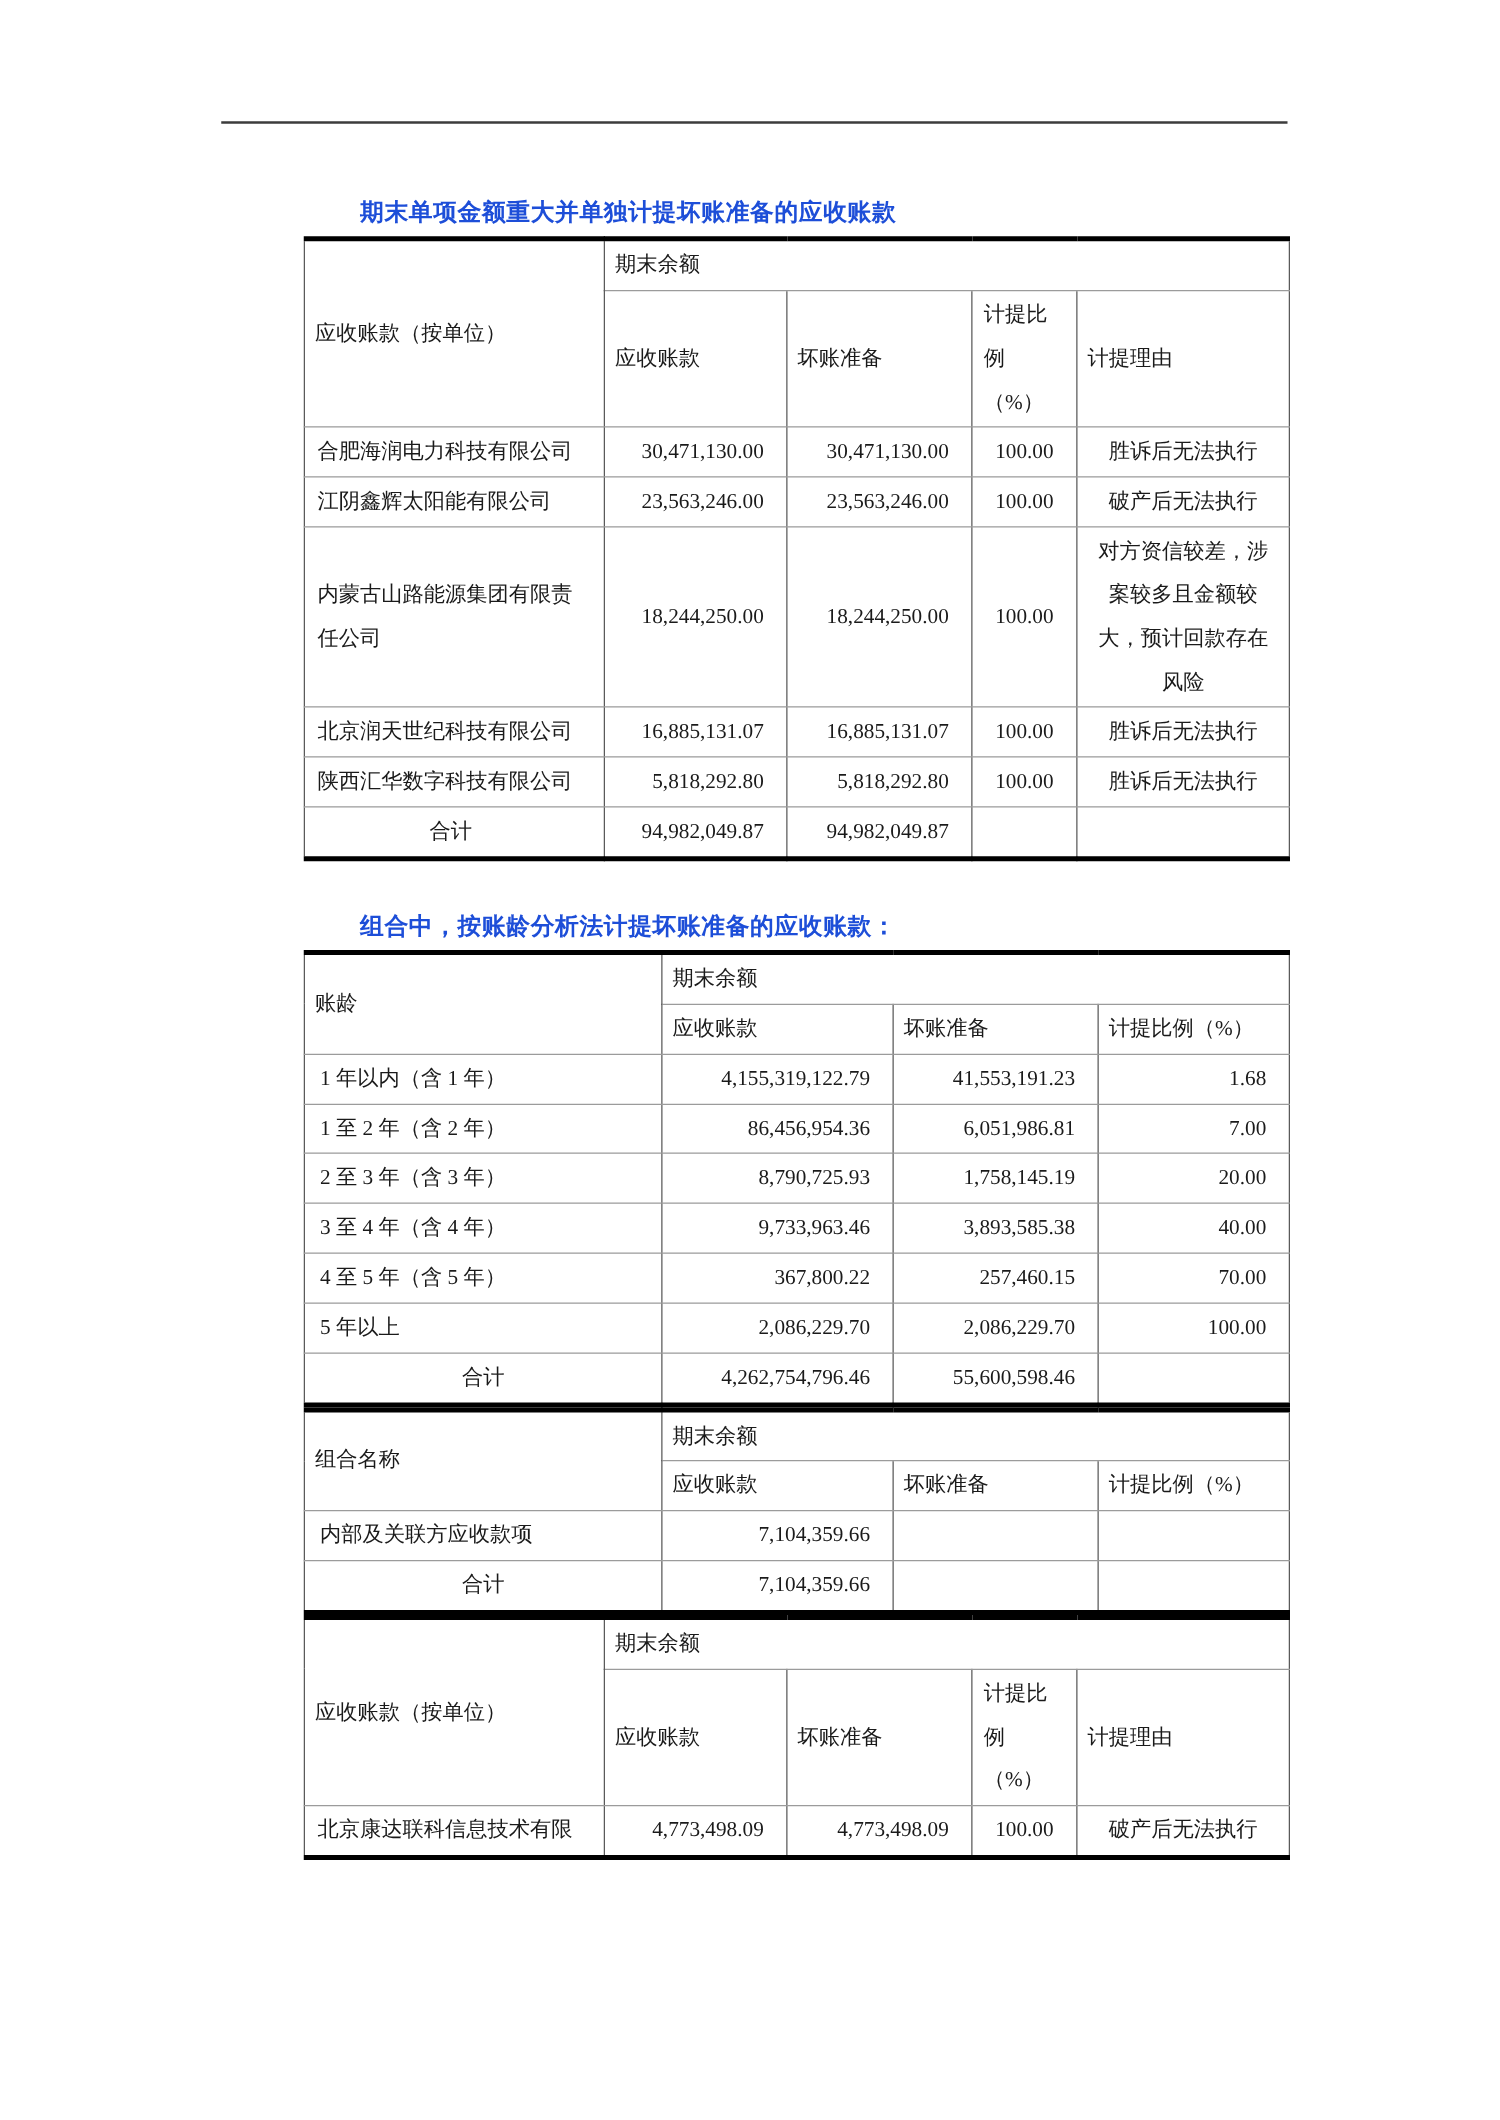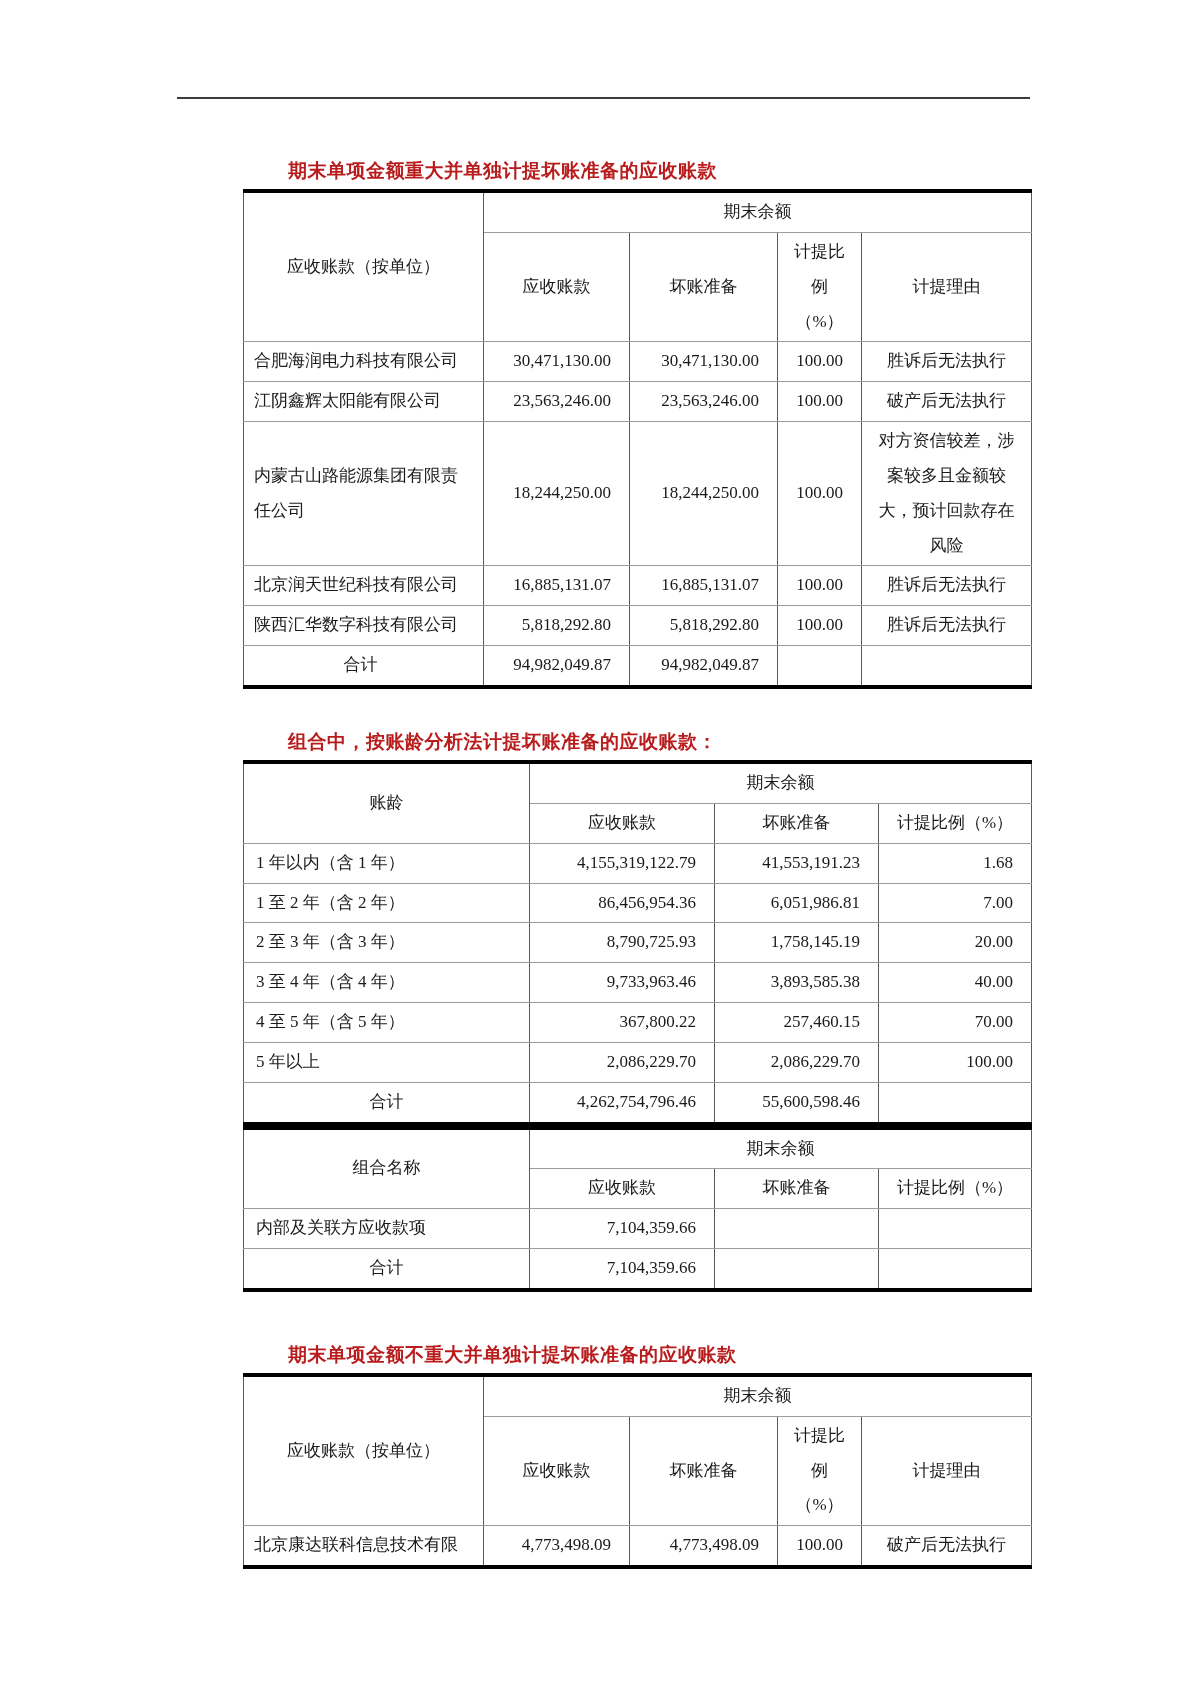--- a/index.html
+++ b/index.html
@@ -21,21 +21,21 @@
   .content{
     position:absolute;
     top:0;left:243px;
     width:788px;
   }
   .tbl-title{
     margin:0 0 6px 45px;
     font-size:19px;
     font-weight:700;
     line-height:25px;
-    color:#b91c1c;
+    color:#1d4ed8;
     letter-spacing:0.5px;
   }
   #sec1 .tbl-title{margin-top:158px;}
   #sec2 .tbl-title{margin-top:40px;}
   #sec3 .tbl-title{margin-top:36px;}
   #sec4 .tbl-title{margin-top:50px;}
 
   table.fin-table{
     border-collapse:collapse;
     table-layout:fixed;
@@ -51,21 +51,21 @@
     border-right:1px solid #5a5a5a;
     border-top:1px solid #9b9b9b;
     border-bottom:1px solid #9b9b9b;
     line-height:2.05;
     padding:2px 8px;
     vertical-align:middle;
     word-break:normal;
     overflow-wrap:break-word;
   }
   .fin-table th{
-    text-align:center;
+    text-align:left;
     font-weight:400;
   }
   .fin-table thead tr:first-child{height:40px;}
   .kind-a thead tr:last-child{height:70px;}
   .kind-b thead tr:last-child{height:38px;}
   .fin-table tbody tr{height:38px;}
 
   
   .kind-a col.c0{width:240px;}
   .kind-a col.c1{width:146px;}
@@ -271,21 +271,20 @@
               <td class="c0">合计</td>
               <td class="c1">7,104,359.66</td>
               <td class="c2"></td>
               <td class="c3"></td>
             </tr>
           </tbody>
         </table>
     </section>
 
     <section class="block" id="sec4">
-      <h2 class="tbl-title">期末单项金额不重大并单独计提坏账准备的应收账款</h2>
       <table class="fin-table kind-a">
           <colgroup>
             <col class="c0">
             <col class="c1">
             <col class="c2">
             <col class="c3">
             <col class="c4">
           </colgroup>
           <thead>
             <tr>

